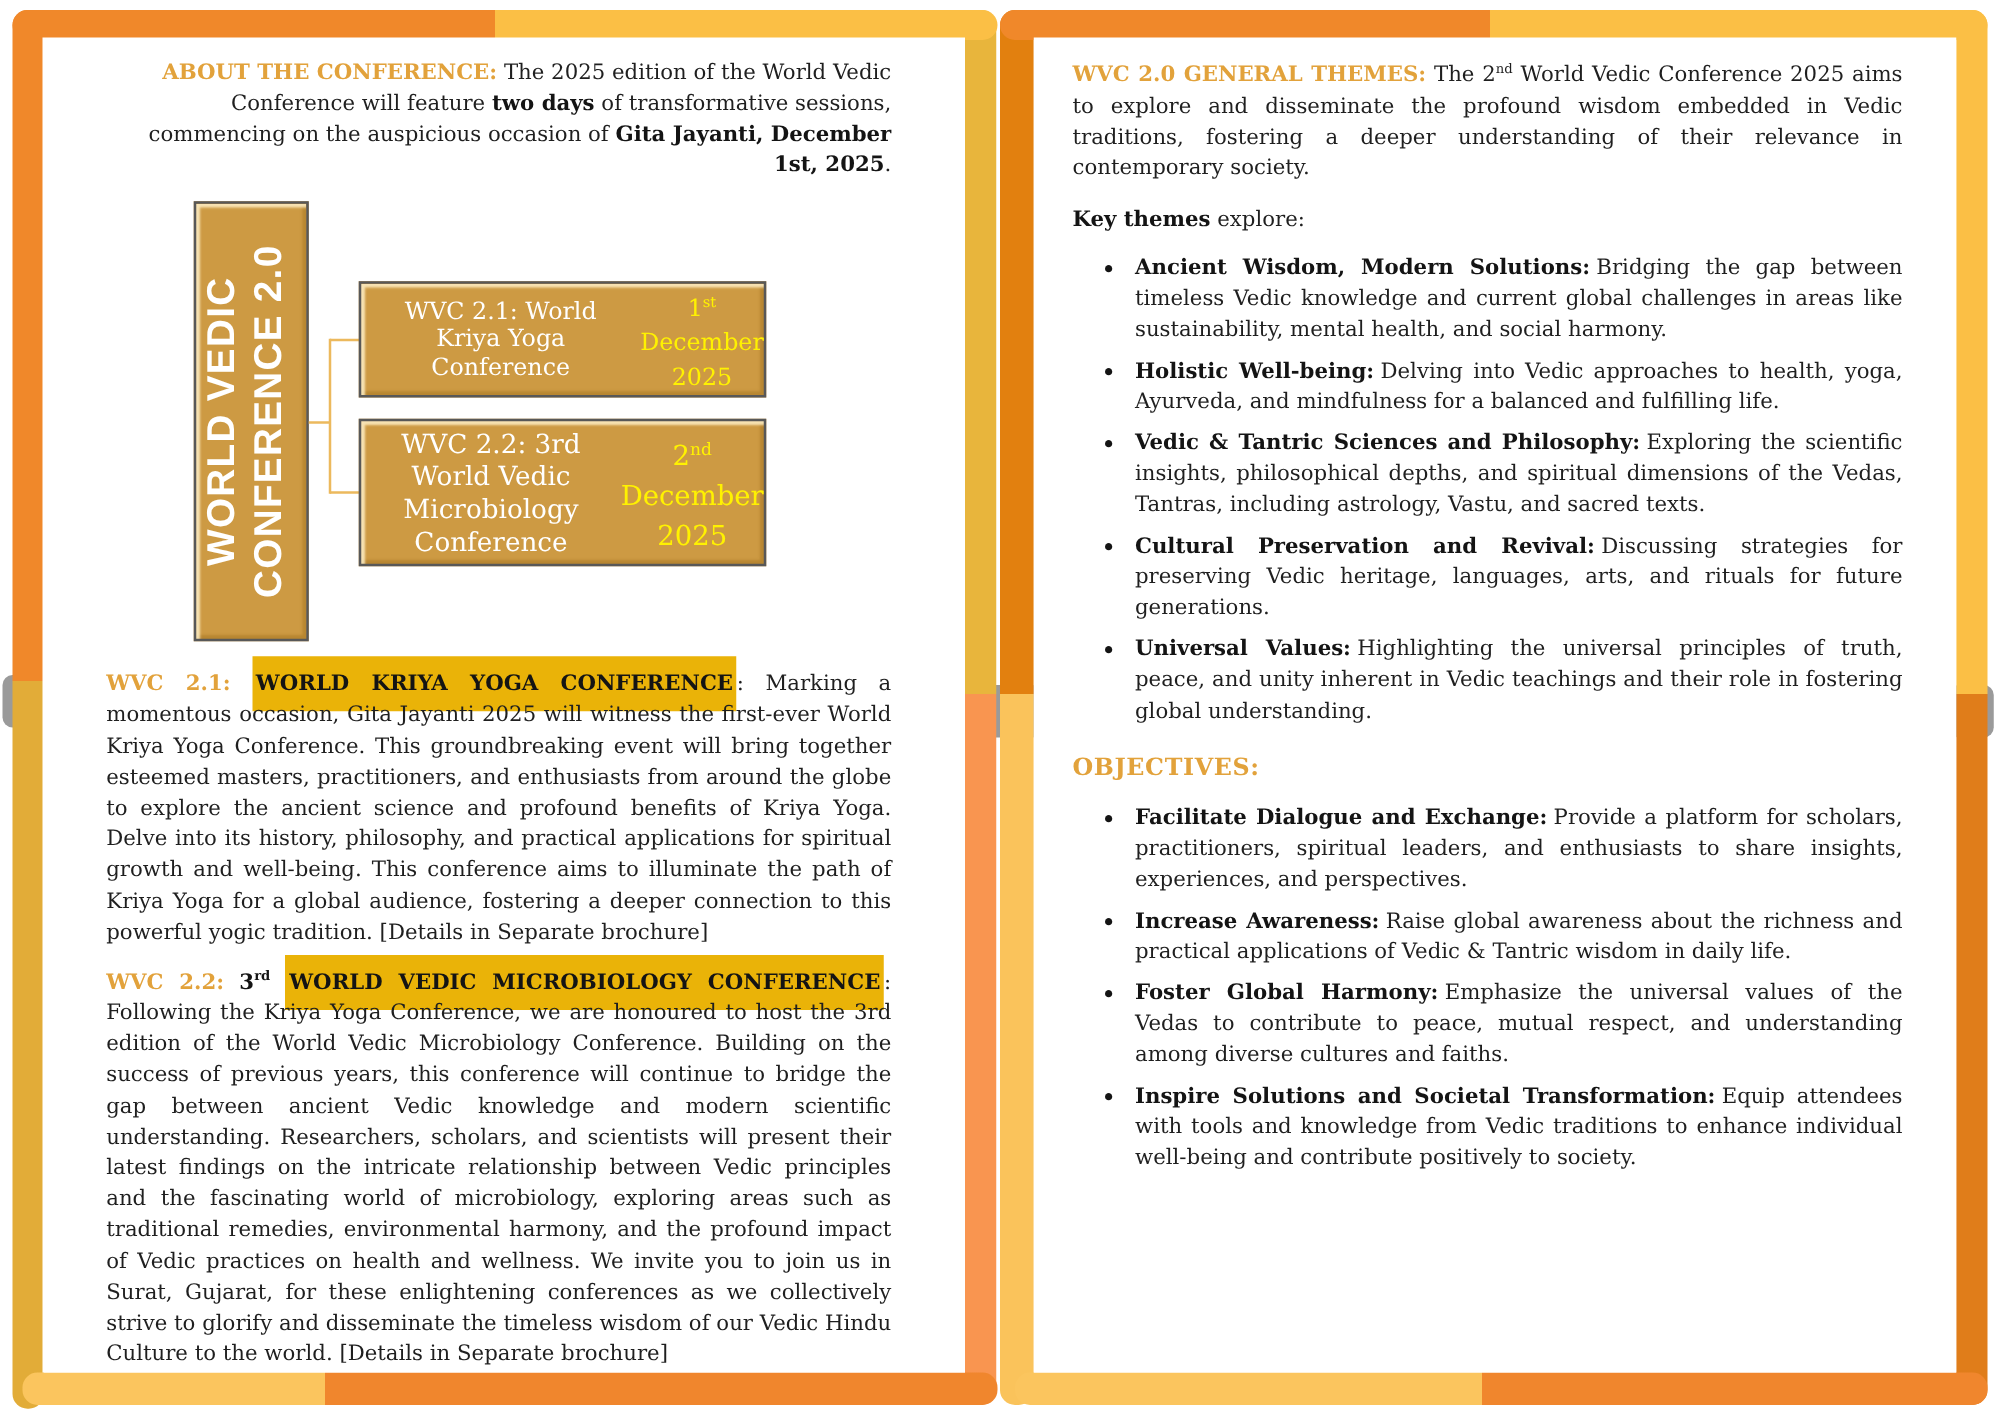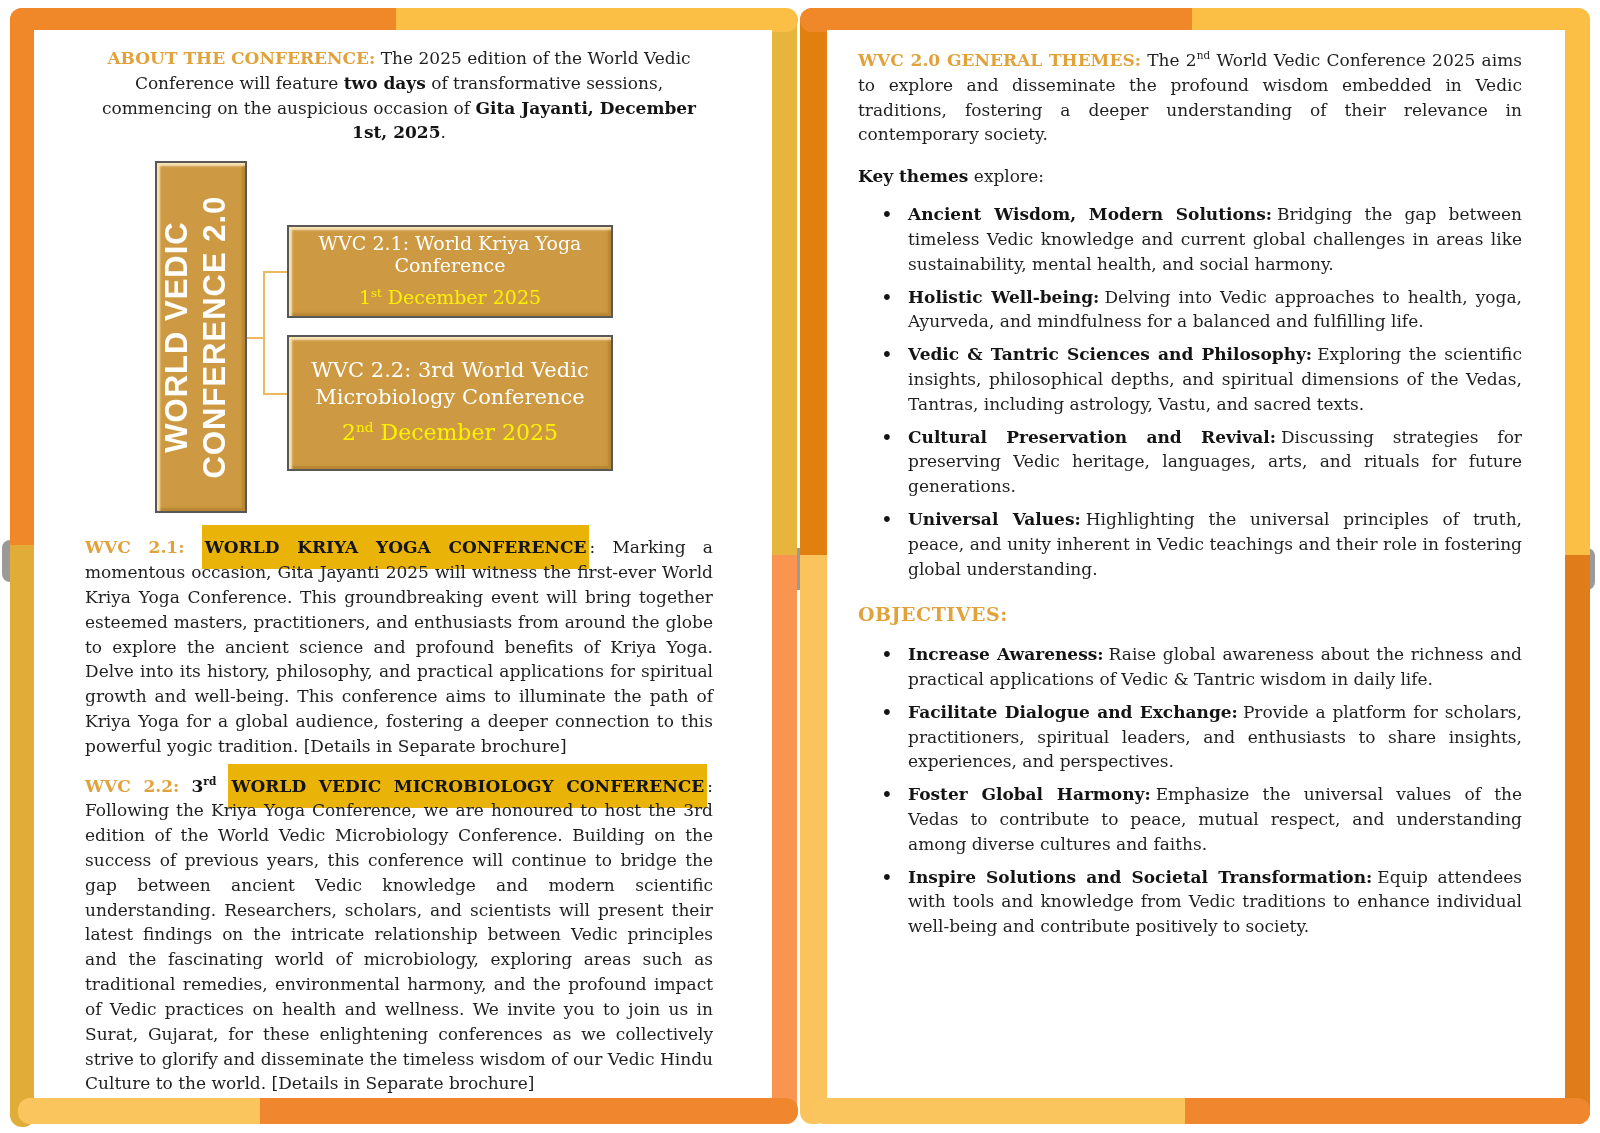--- a/index.html
+++ b/index.html
@@ -37,41 +37,41 @@
 
   
   .content { position:absolute; z-index:3; font-size:17px; line-height:1.46; }
   .p1-content { left:85px; top:46px; width:628px; }
   .p2-content { left:858px; top:48px; width:664px; }
 
   .orange-head { color:#E2A23B; font-weight:bold; }
   b, .bold { font-weight:bold; color:#141414; }
   sup.ord { font-size:62%; vertical-align:super; line-height:0; font-weight:inherit; }
 
-  .intro-center { text-align:center; margin:0 0 16px 0; }
+  .intro-center { text-align:right; margin:0 0 16px 0; }
   .just { text-align:justify; margin:0; }
   .sect { margin-bottom:15px; }
   .hl { background:#eab308; font-weight:bold; color:#141414; padding:12px 3px; }
 
   
   .diagram { position:relative; height:356px; margin:0 0 18px 0; }
   .gold-box {
     position:absolute; background:#CD9A43; border:2px solid #585858; box-sizing:border-box;
     box-shadow:inset 3px 3px 2px rgba(255,240,200,.85), inset -3px -3px 2px rgba(166,118,35,.55);
   }
   .vbox { left:70px; top:0; width:92px; height:352px; }
   .vlabel {
     position:absolute; left:50%; top:50%; width:352px; height:86px;
     transform:translate(-50%,-50%) rotate(-90deg); text-align:center;
     font-family:"Liberation Sans", sans-serif; font-weight:bold;
     font-size:31px; line-height:1.22; color:#ffffff; letter-spacing:1px; white-space:nowrap;
   }
-  .branch { display:flex; flex-direction:column; align-items:center; justify-content:center; text-align:center; }
+  .branch { display:flex; flex-direction:row; align-items:center; justify-content:center; text-align:center; }
   .branch-1 { left:202px; top:64px;  width:326px; height:93px; }
-  .branch-2 { left:202px; top:174px; width:326px; height:136px; }
+  .branch-2 { left:202px; top:174px; width:326px; height:118px; }
   .box-title { color:#ffffff; font-size:19px; line-height:1.2; padding:0 10px; }
   .branch-2 .box-title { font-size:21px; line-height:1.25; }
   .box-date { color:#FFF200; font-size:19px; margin-top:7px; }
   .branch-2 .box-date { font-size:22px; }
   .connector { position:absolute; background:#ECB95D; }
   .conn-v   { left:178px; top:110px; width:2px;  height:124px; }
   .conn-mid { left:162px; top:176px; width:17px; height:2px; }
   .conn-top { left:179px; top:110px; width:24px; height:2px; }
   .conn-bot { left:179px; top:232px; width:24px; height:2px; }
 
@@ -153,21 +153,21 @@
       <li><span class="li-title">Cultural Preservation and Revival:</span><span>Discussing strategies for preserving Vedic heritage, languages, arts, and rituals for future generations.</span></li>
 
       <li><span class="li-title">Universal Values:</span><span>Highlighting the universal principles of truth, peace, and unity inherent in Vedic teachings and their role in fostering global understanding.</span></li>
     </ul>
 
   <p class="orange-head objectives-head">OBJECTIVES:</p>
 
   <ul class="dotlist">
 
 
+      <li><span class="li-title">Facilitate Dialogue and Exchange:</span><span>Provide a platform for scholars, practitioners, spiritual leaders, and enthusiasts to share insights, experiences, and perspectives.</span></li>
+
       <li><span class="li-title">Increase Awareness:</span><span>Raise global awareness about the richness and practical applications of Vedic &amp; Tantric wisdom in daily life.</span></li>
-
-      <li><span class="li-title">Facilitate Dialogue and Exchange:</span><span>Provide a platform for scholars, practitioners, spiritual leaders, and enthusiasts to share insights, experiences, and perspectives.</span></li>
 
       <li><span class="li-title">Foster Global Harmony:</span><span>Emphasize the universal values of the Vedas to contribute to peace, mutual respect, and understanding among diverse cultures and faiths.</span></li>
 
       <li><span class="li-title">Inspire Solutions and Societal Transformation:</span><span>Equip attendees with tools and knowledge from Vedic traditions to enhance individual well-being and contribute positively to society.</span></li>
     </ul>
 </div>
 
 </body></html>

